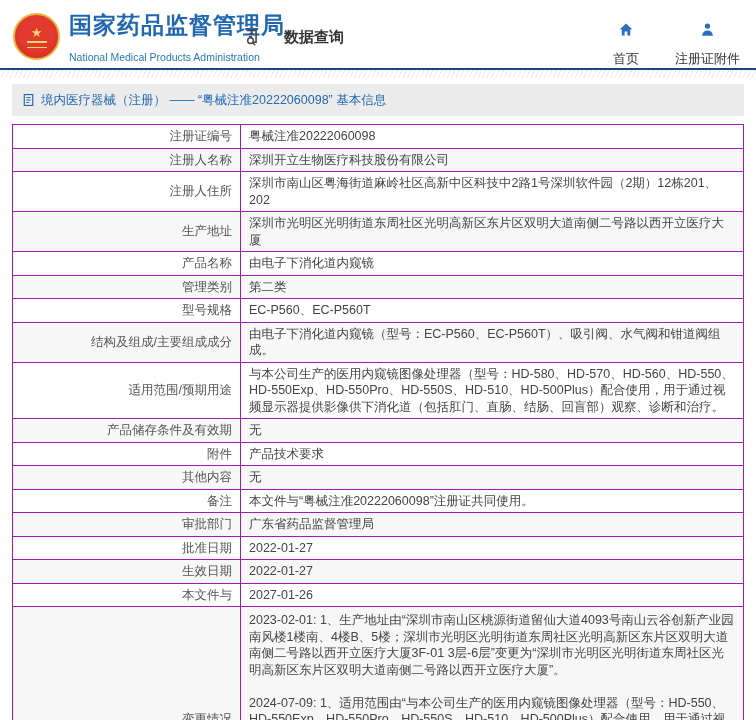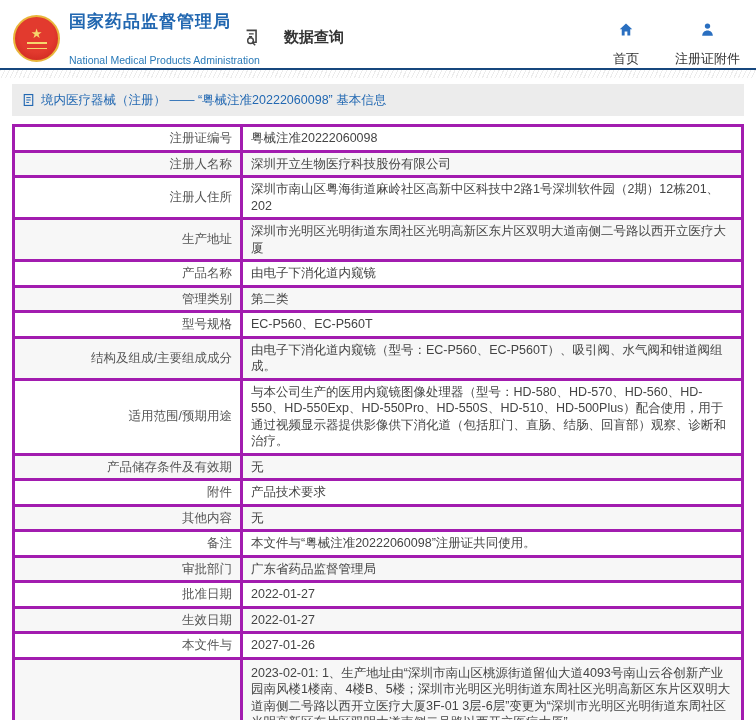--- a/index.html
+++ b/index.html
@@ -17,43 +17,43 @@
   .emblem {
     width:47px; height:47px; border-radius:50%;
     background:radial-gradient(circle at 50% 42%, #e23a2e 52%, #c8231c 100%);
     border:2px solid #e9b63c;
     display:flex; flex-direction:column; align-items:center; justify-content:center;
     color:#f6d76d; line-height:1;
   }
   .emblem .star { font-size:13px; }
   .emblem .gate { width:20px; height:7px; margin-top:2px; border-top:2px solid #f6d76d; border-bottom:1px solid #f6d76d; }
   .logo-text { display:flex; flex-direction:column; }
-  .logo-title { font-size:17px; font-weight:bold; color:#2066b0; letter-spacing:1px; }
-  .logo-sub { font-size:10.5px; color:#2a7ab8; margin-top:21px;text-align:center; }
+  .logo-title { font-size:23px; font-weight:bold; color:#2066b0; letter-spacing:1px; }
+  .logo-sub { font-size:10.5px; color:#2a7ab8; margin-top:10px; }
 
   .data-query { position:absolute; left:243px; top:28px; display:flex; align-items:center; gap:22px;
     font-size:15px; font-weight:bold; color:#333; cursor:pointer; }
 
   .nav { position:absolute; right:16px; top:22px; display:flex; gap:36px; }
   .nav-item { display:flex; flex-direction:column; align-items:center; gap:13px;
     font-size:13px; color:#333; cursor:pointer; text-decoration:none; }
 
   
   .hatch { height:8px; margin-top:0;
     background:repeating-linear-gradient(115deg,#ececec 0 1px,#ffffff 1px 4px); }
 
   
   .breadcrumb { margin:6px 12px 8px; height:27px; background:#ececec;
     display:flex; align-items:center; gap:6px; padding:16px 10px;
     font-size:12.5px; color:#2268b2; }
 
   
   .info-table { margin:0 12px; width:732px; border-collapse:collapse;
     font-size:12.5px; color:#444; }
-  .info-table td { border:3px solid #a21caf; padding:3px 8px; line-height:1.32; vertical-align:middle; }
+  .info-table td { border:1px solid #a21caf; padding:3px 8px; line-height:1.32; vertical-align:middle; }
   .info-table td.label { width:228px; text-align:right; color:#555; white-space:nowrap; }
   .info-table td.value { text-align:left; }
   .info-table tr:nth-child(even) { background:#f7f7f7; }
   .info-table td.multiline { white-space:pre-line; padding:5px 8px; }
   .icon svg { display:block; }
 </style>
 </head>
 <body>
 
 <div class="header">

